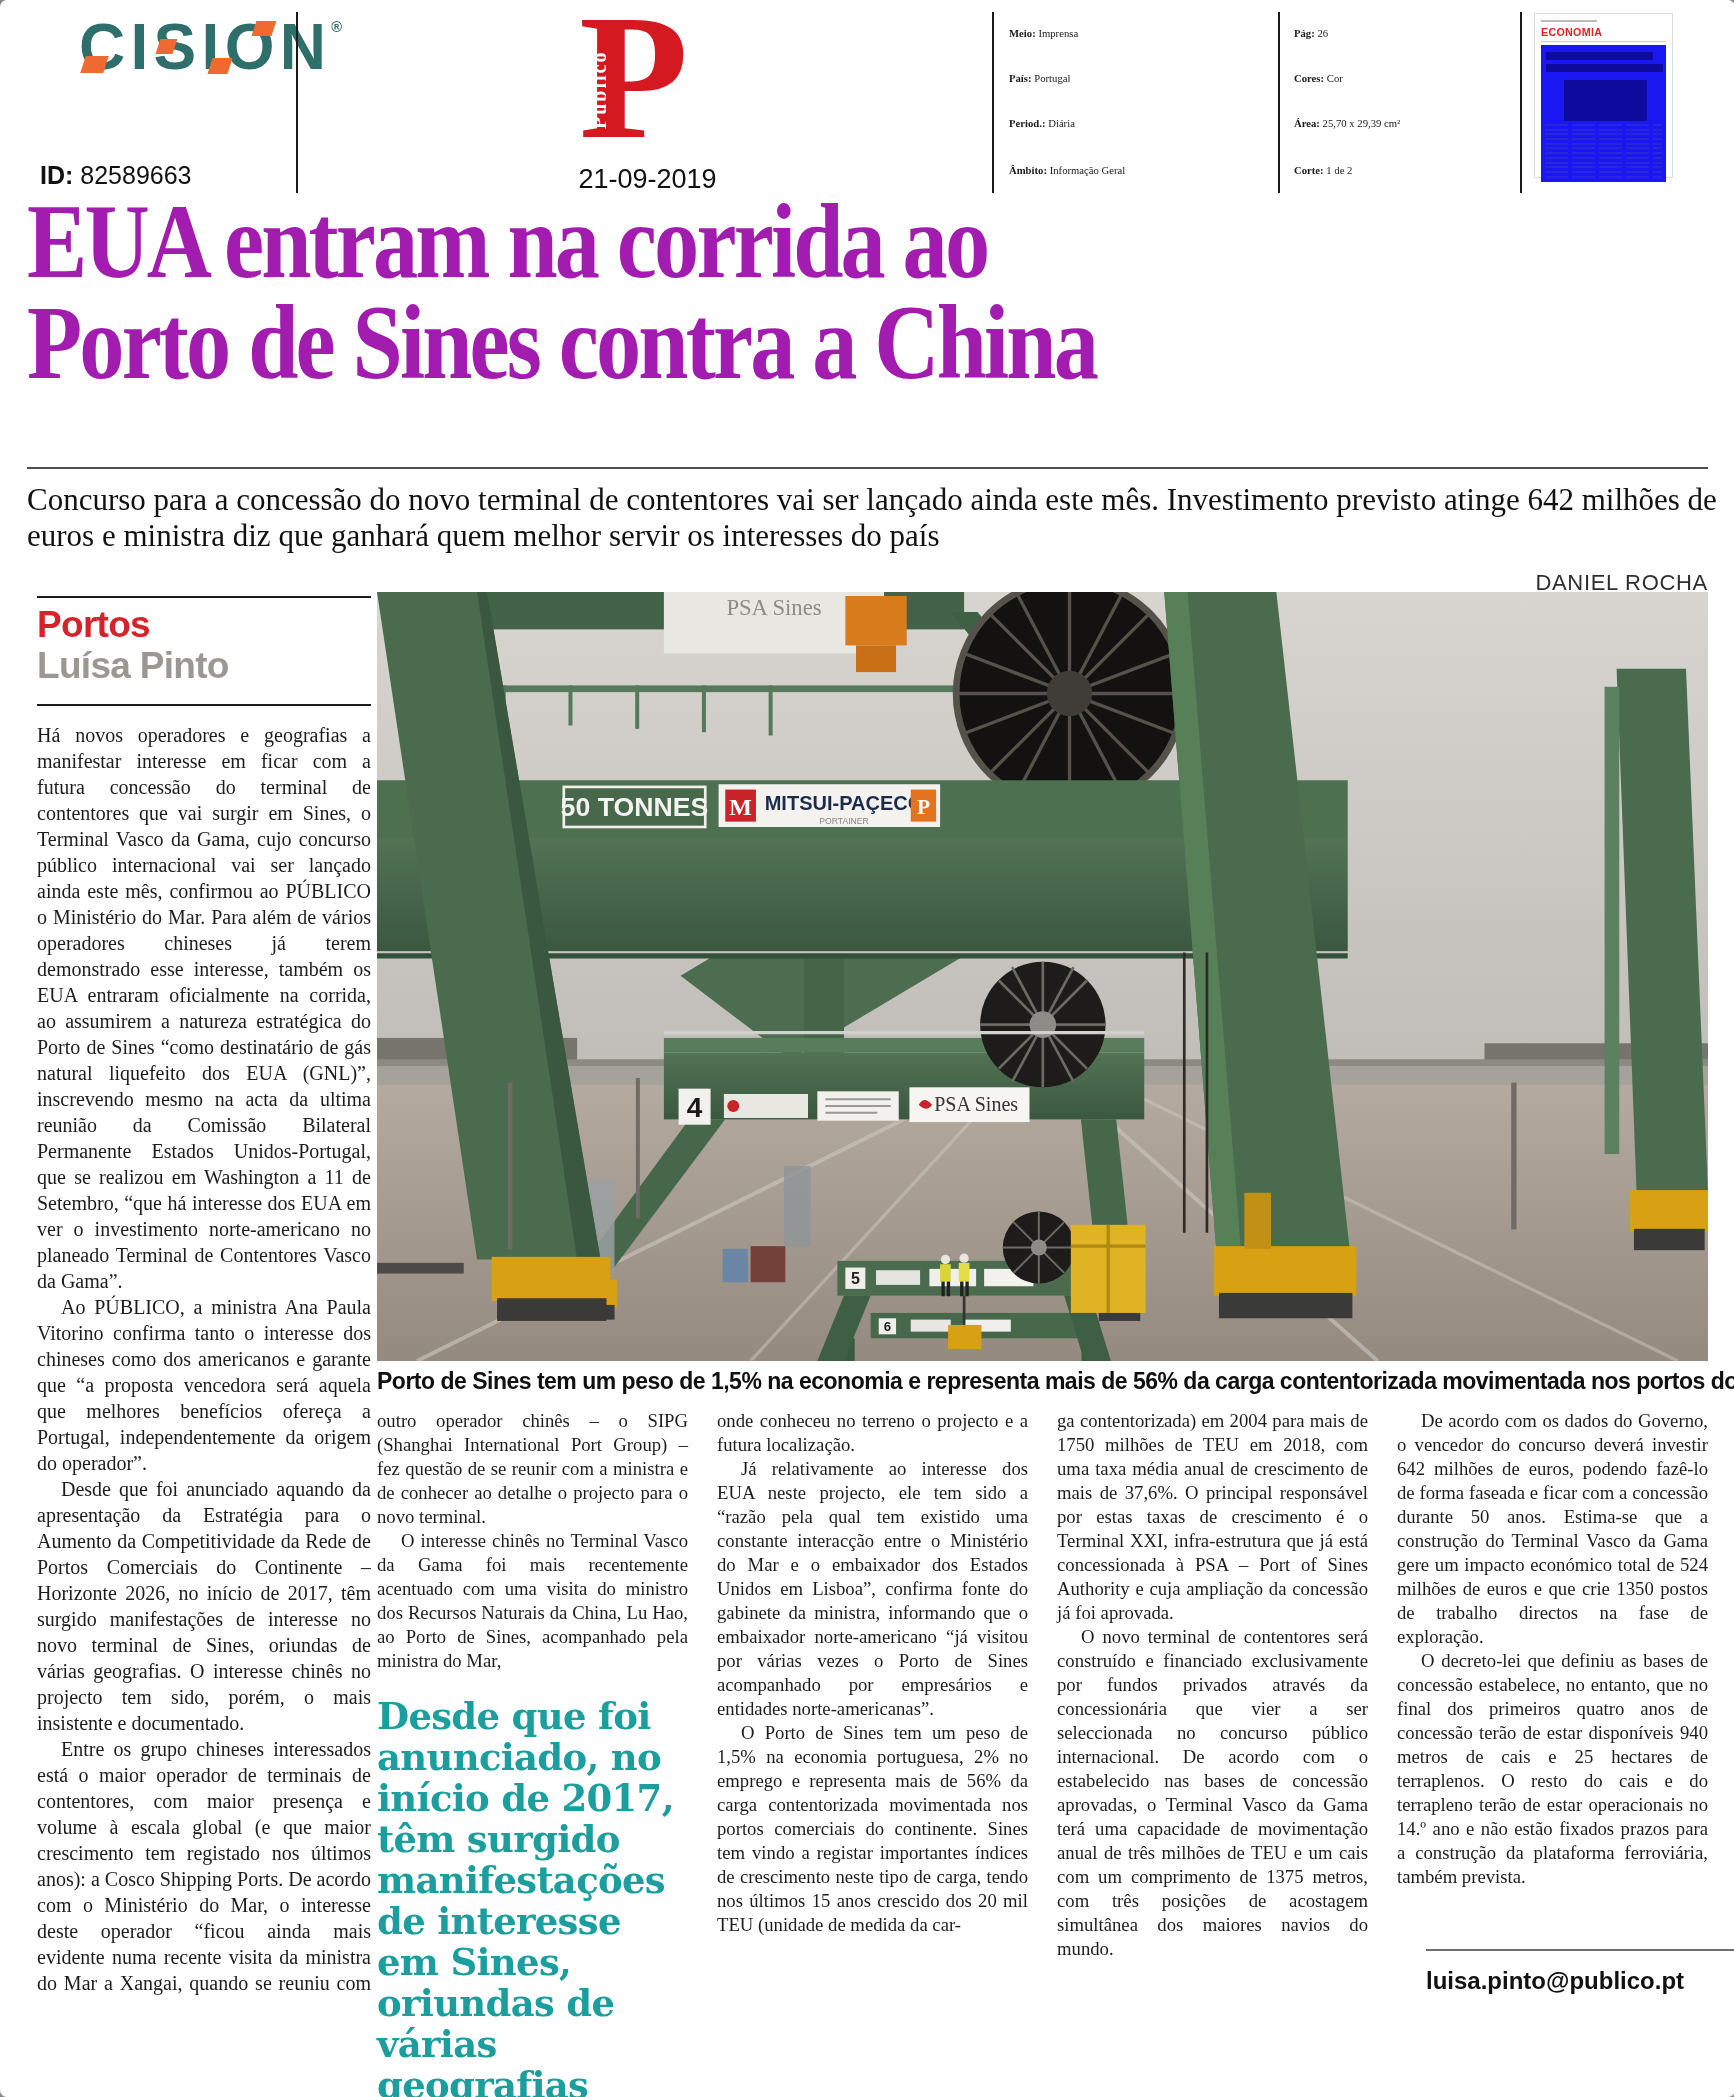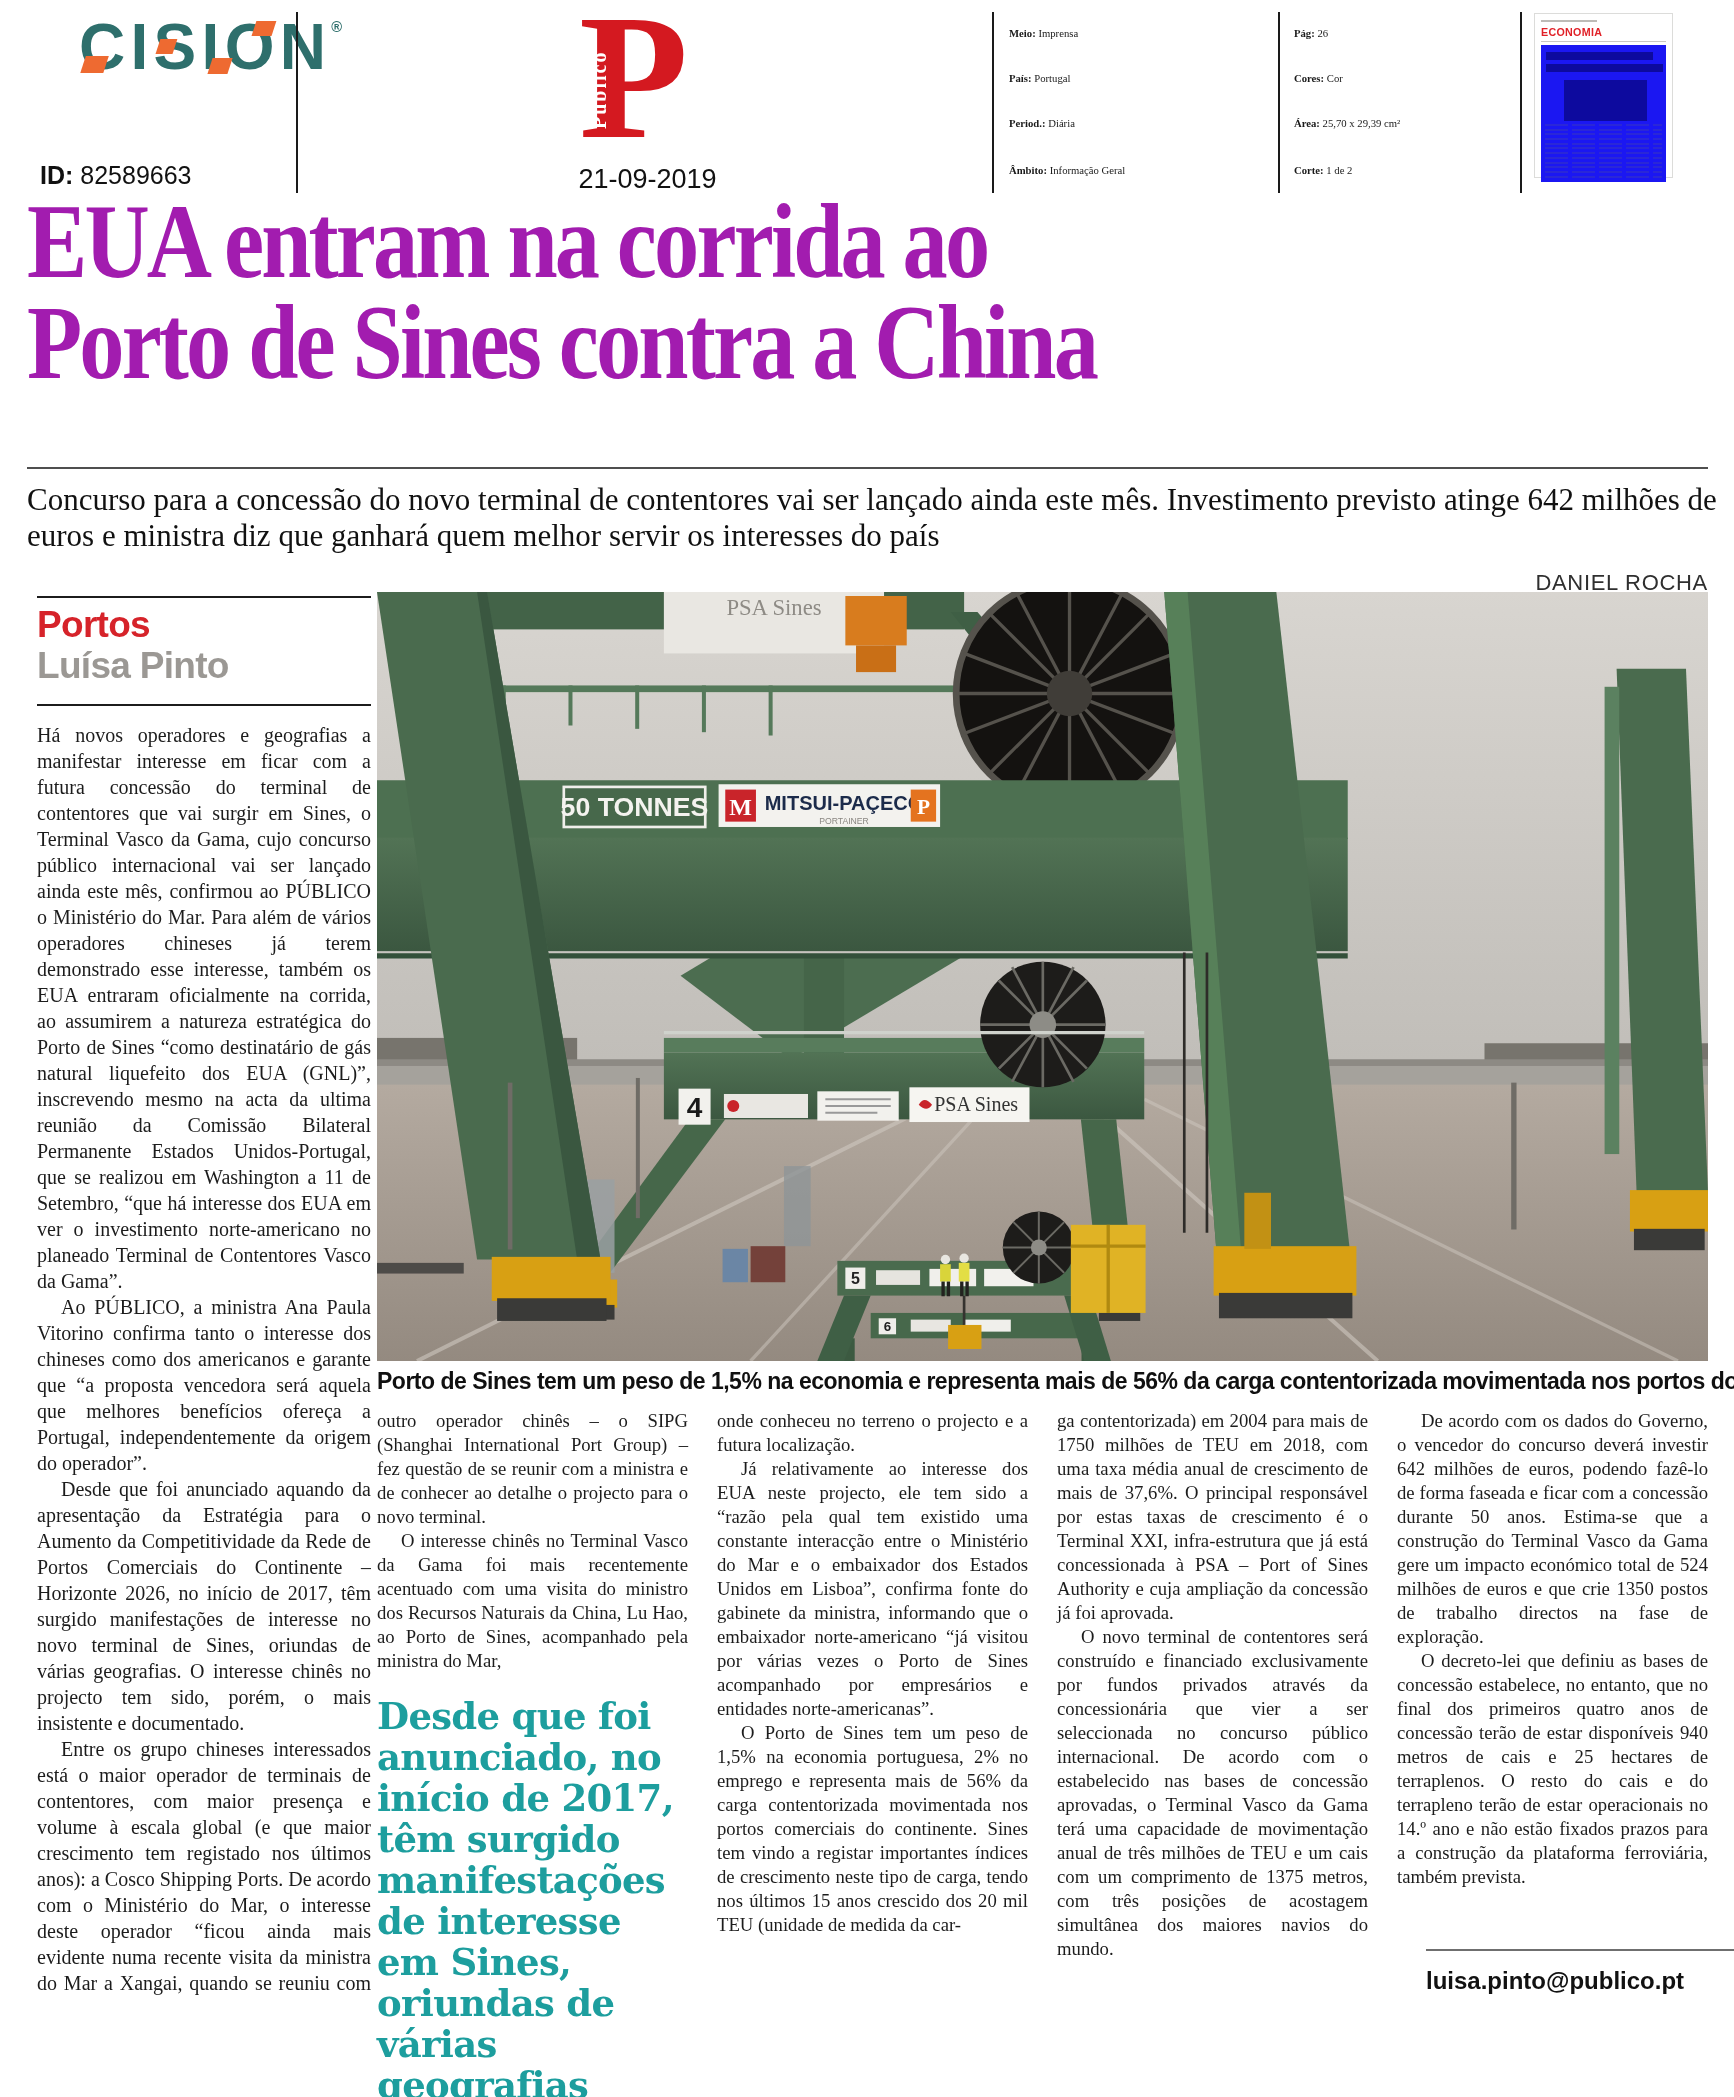--- a/index.html
+++ b/index.html
@@ -1,17 +1,17 @@
 <!DOCTYPE html>
 <html style="font-size:10.7px"><head>
 <meta charset="utf-8">
 <style>
   html,body{margin:0;padding:0;background:#888;}
   .page{position:relative;width:1735px;height:2097px;background:#ffffff;overflow:hidden;
-        font-family:"Liberation Serif",serif;color:#1a1a1a;}
+        font-family:"Liberation Serif",serif;color:#1a1a1a;border-radius:7px;}
   .abs{position:absolute;}
 
   
   .cision-logo{left:79px;top:14.7px;font-family:"Liberation Sans",sans-serif;font-weight:bold;
                font-size:64px;letter-spacing:5.3px;color:#2e6f6c;line-height:1;}
   .cision-logo .reg{font-size:14.7px;letter-spacing:0;vertical-align:37px;}
   .cision-accent{position:absolute;background:#ee6a31;transform:skewX(-18deg);}
   .acc1{left:4px;top:41px;width:23px;height:17.3px;}
   .acc2{left:79px;top:24px;width:17.3px;height:14.7px;}
   .acc3{left:131px;top:43px;width:20px;height:16px;}

